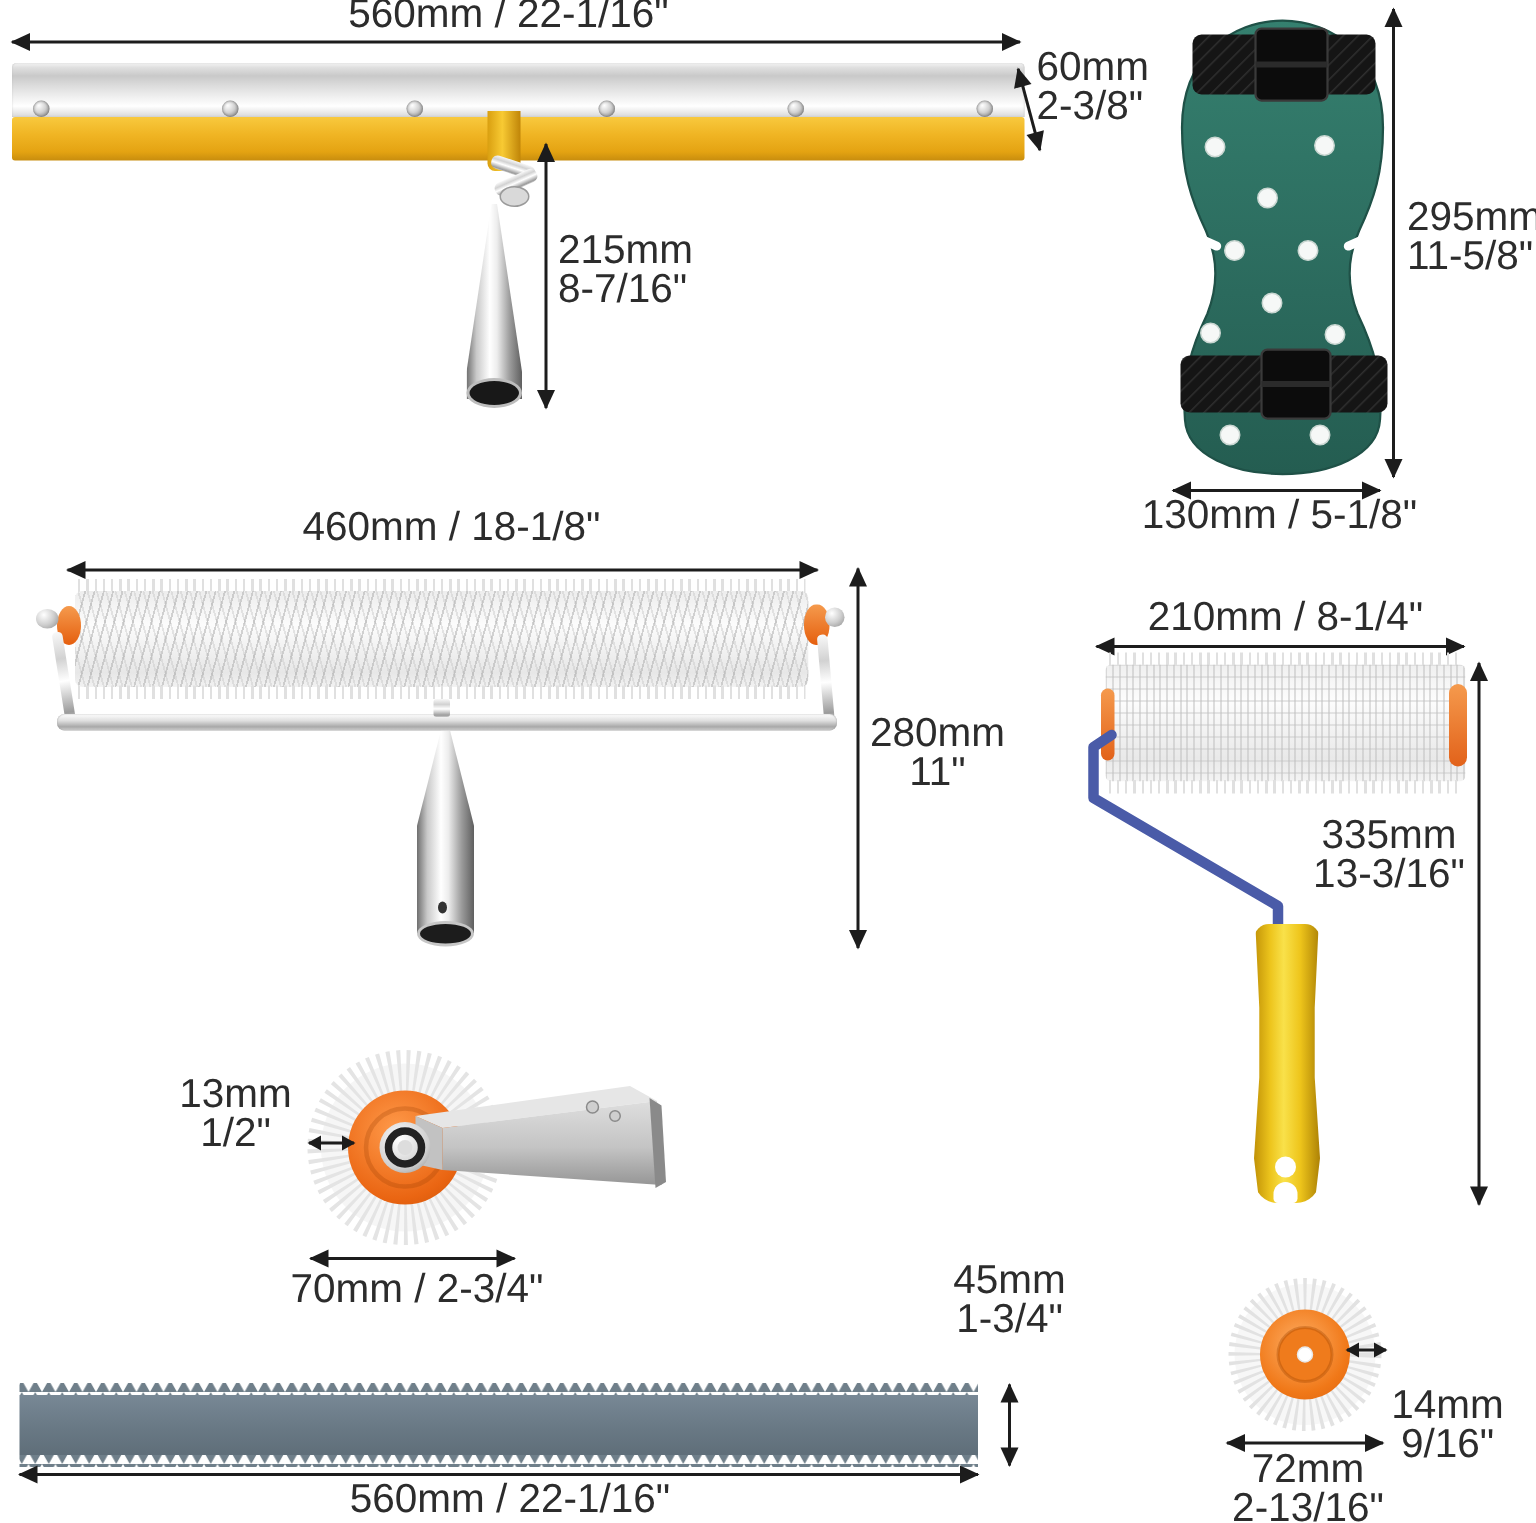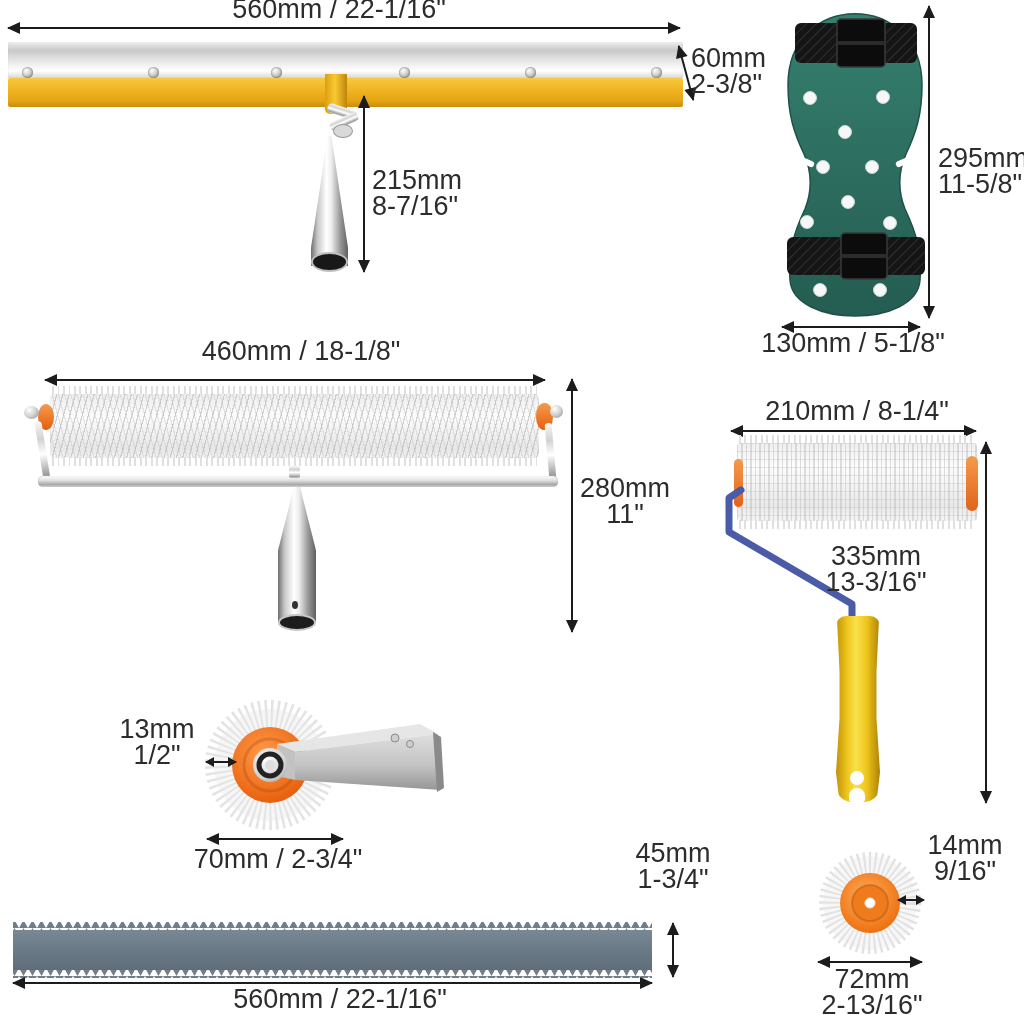--- a/index.html
+++ b/index.html
@@ -1,19 +1,19 @@
 <!DOCTYPE html>
 <html><head>
 <meta charset="utf-8">
 <style>
   html,body{margin:0;padding:0;background:#fff;}
   #canvas{position:relative;width:1024px;height:1015px;background:#ffffff;overflow:hidden;
           font-family:"Liberation Sans",sans-serif;}
   .dim{position:absolute;font-size:27px;line-height:26px;color:#2c2c2c;text-align:center;white-space:nowrap;}
-  .dim.left{text-align:left;margin-top:14px;}
+  .dim.left{text-align:left;}
   .dim .ln{display:block;}
   
   .arrow-h{position:absolute;height:2px;background:#1c1c1c;}
   .arrow-h::before,.arrow-h::after{content:"";position:absolute;top:-5px;width:0;height:0;
     border-top:6px solid transparent;border-bottom:6px solid transparent;}
   .arrow-h::before{left:-1px;border-right:13px solid #1c1c1c;}
   .arrow-h::after{right:-1px;border-left:13px solid #1c1c1c;}
   .arrow-h.sm::before,.arrow-h.sm::after{top:-4px;border-top-width:5px;border-bottom-width:5px;}
   .arrow-h.sm::before{border-right-width:9px;}
   .arrow-h.sm::after{border-left-width:9px;}
@@ -190,21 +190,21 @@
       <polyline points="21,10 9,18 9,52 132,124 132,140" fill="none" stroke="#4A5BA8" stroke-width="7" stroke-linecap="round" stroke-linejoin="round"></polyline>
     </svg>
     <div class="abs" style="left:836px;top:616px;width:44px;height:186px;
          background:linear-gradient(90deg,#c19207,#edc51d 25%,#f9e14a 45%,#eec51b 70%,#ad8206);
          border-radius:10px 10px 16px 16px;
          clip-path:polygon(2% 0,98% 0,92% 30%,92% 55%,100% 84%,92% 100%,8% 100%,0 84%,8% 55%,8% 30%);"></div>
     <div class="abs" style="left:850px;top:771px;width:14px;height:14px;border-radius:50%;background:#fff;"></div>
     <div class="abs" style="left:849px;top:788px;width:16px;height:14px;background:#fff;border-radius:8px 8px 3px 3px;"></div>
 
     <div class="arrow-v" style="left:985px;top:442px;height:361px;"></div>
-    <div class="dim" style="left:816px;top:543px;width:120px;">
+    <div class="dim" style="left:866px;top:543px;width:120px;">
       <span class="ln">335mm</span>
       <span class="ln">13-3/16"</span>
     </div>
   </div>
 
   <div>
     <svg class="abs" style="left:195px;top:688px;" width="250" height="160" viewBox="0 0 250 160">
       <defs>
         <radialGradient id="hubG" cx="0.42" cy="0.35" r="0.75">
           <stop offset="0" stop-color="#ff9a4a"></stop>
@@ -284,21 +284,21 @@
           <stop offset="1" stop-color="#e06610"></stop>
         </radialGradient>
       </defs>
       <circle cx="55" cy="55" r="47" fill="#f7f7f7"></circle>
       <circle cx="55" cy="55" r="40" fill="none" stroke="#e2e2e2" stroke-width="22" stroke-dasharray="2 3.2"></circle>
       <circle cx="55" cy="55" r="30" fill="url(#hub2)"></circle>
       <circle cx="55" cy="55" r="18" fill="#ef7b1c" stroke="rgba(160,70,0,0.35)" stroke-width="2"></circle>
       <circle cx="55" cy="55" r="5" fill="#ffffff" stroke="#e8e8e8"></circle>
     </svg>
     <div class="arrow-h sm" style="left:898px;top:899px;width:26px;"></div>
-    <div class="dim" style="left:915px;top:832px;width:100px;">
+    <div class="dim" style="left:915px;top:923px;width:100px;">
       <span class="ln">14mm</span>
       <span class="ln">9/16"</span>
     </div>
     <div class="arrow-h" style="left:818px;top:961px;width:104px;"></div>
     <div class="dim" style="left:802px;top:966px;width:140px;">
       <span class="ln">72mm</span>
       <span class="ln">2-13/16"</span>
     </div>
   </div>
 

